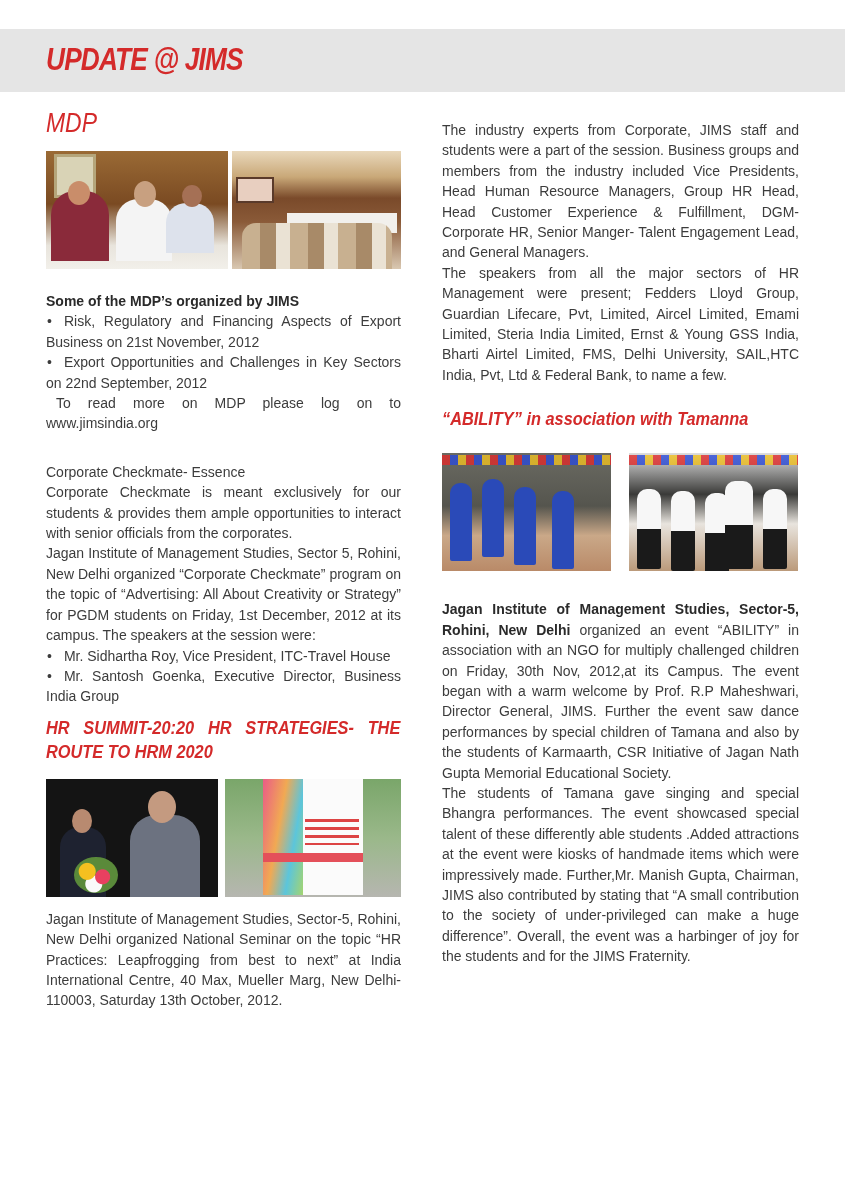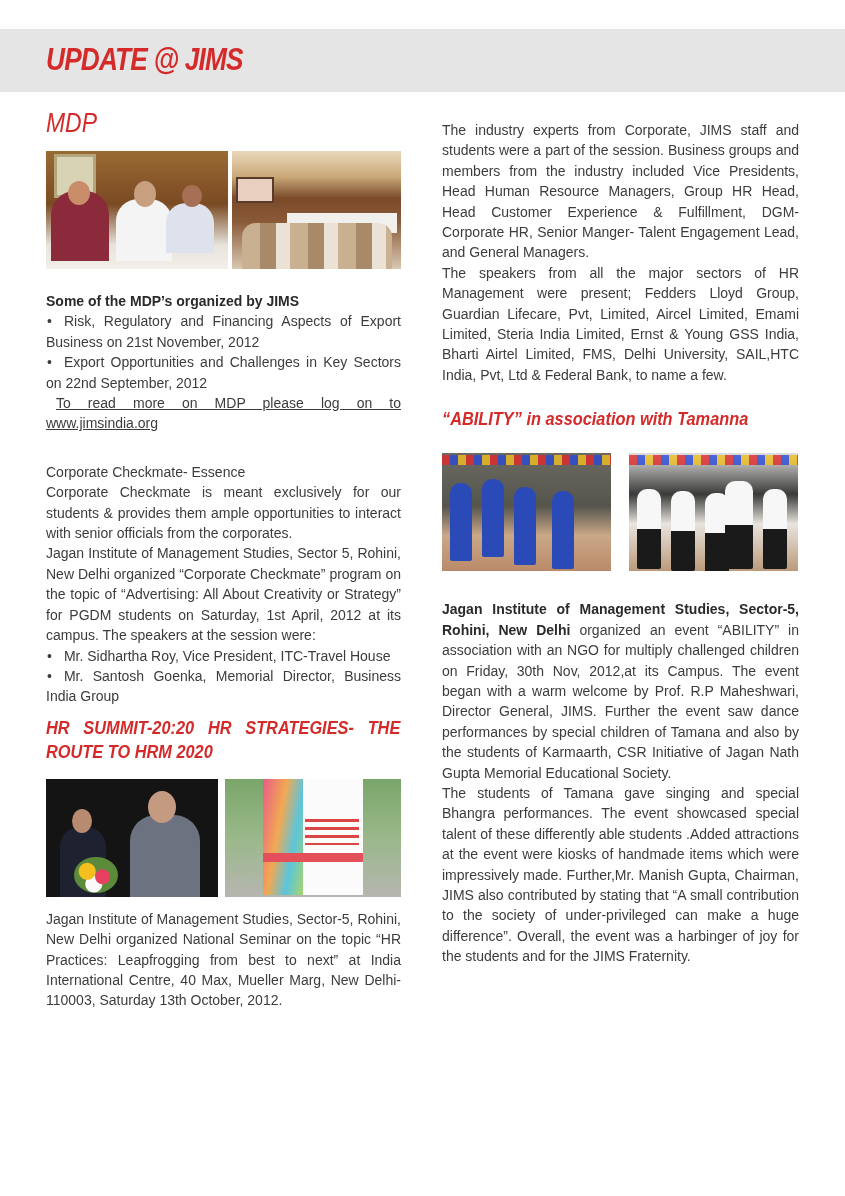--- a/index.html
+++ b/index.html
@@ -102,26 +102,26 @@
     <div class="photo ph-conf">
       <div class="screen"></div>
         <div class="table"></div>
         <div class="ppl"></div>
     </div>
   </div>
 
   <div class="p bold" style="margin-top:22px;">Some of the MDP’s organized by JIMS</div>
   <div class="p bullet">Risk, Regulatory and Financing Aspects of Export Business on 21st November, 2012</div>
   <div class="p bullet">Export Opportunities and Challenges in Key Sectors on 22nd September, 2012</div>
-  <div class="p" style="text-indent:10px;text-decoration:underline;">To read more on MDP please log on to www.jimsindia.org</div>
+  <div class="p" style="text-indent:10px;">To read more on MDP please log on to www.jimsindia.org</div>
   <div class="p left">Corporate Checkmate- Essence</div>
   <div class="p">Corporate Checkmate is meant exclusively for our students &amp; provides them ample opportunities to interact with senior officials from the corporates.</div>
-  <div class="p">Jagan Institute of Management Studies, Sector 5, Rohini, New Delhi organized “Corporate Checkmate” program on the topic of “Advertising: All About Creativity or Strategy” for PGDM students on Saturday, 1st April, 2012 at its campus. The speakers at the session were:</div>
+  <div class="p">Jagan Institute of Management Studies, Sector 5, Rohini, New Delhi organized “Corporate Checkmate” program on the topic of “Advertising: All About Creativity or Strategy” for PGDM students on Friday, 1st December, 2012 at its campus. The speakers at the session were:</div>
   <div class="p bullet">Mr. Sidhartha Roy, Vice President, ITC-Travel House</div>
-  <div class="p bullet">Mr. Santosh Goenka, Memorial Director, Business India Group</div>
+  <div class="p bullet">Mr. Santosh Goenka, Executive Director, Business India Group</div>
 
   <div style="margin-top:9px; width:355px; overflow:visible;">
     <div class="red-head condensed" style="width:412px;">HR SUMMIT-20:20 HR STRATEGIES- THE ROUTE TO HRM 2020</div>
   </div>
 
   <div class="photo-row" style="margin-top:15px;">
     <div class="photo ph-award">
       <div class="lady"></div>
         <div class="ladyhead"></div>
         <div class="man"></div>

